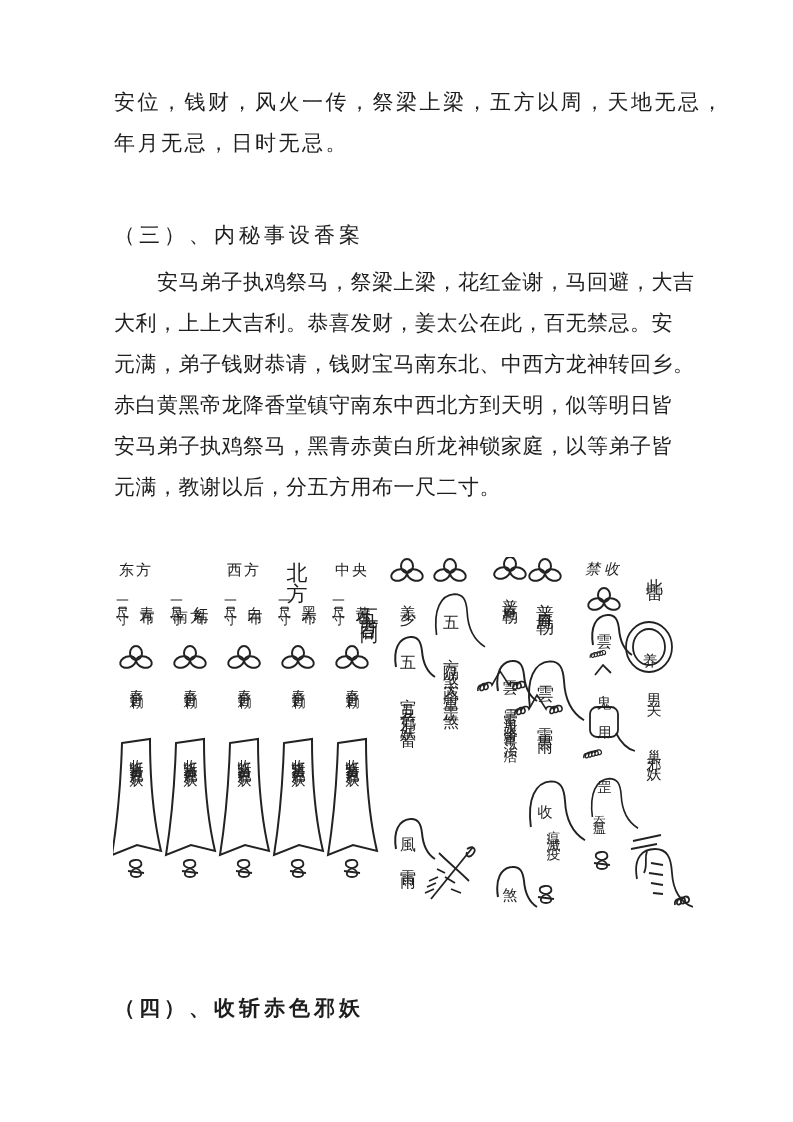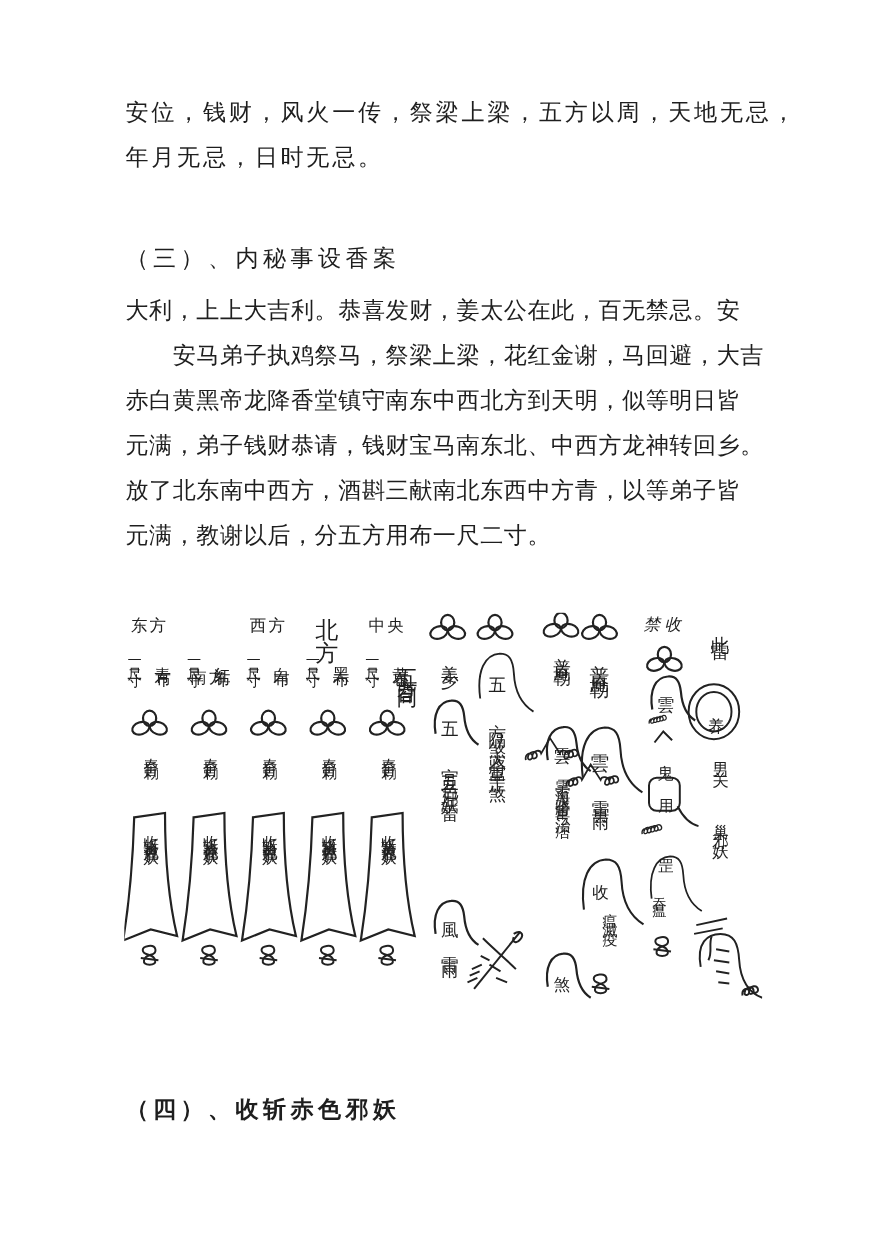--- a/index.html
+++ b/index.html
@@ -20,25 +20,25 @@
 </style>
 </head>
 <body>
 
 <div class="page">
 
   <div class="textcol">
     <p class="line intro">安位，钱财，风火一传，祭梁上梁，五方以周，天地无忌，</p>
     <p class="line intro">年月无忌，日时无忌。</p>
     <h3 class="line heading">（三）、内秘事设香案</h3>
+    <p class="line para indent">安马弟子执鸡祭马，祭梁上梁，花红金谢，马回避，大吉</p>
     <p class="line para">大利，上上大吉利。恭喜发财，姜太公在此，百无禁忌。安</p>
-    <p class="line para indent">安马弟子执鸡祭马，祭梁上梁，花红金谢，马回避，大吉</p>
+    <p class="line para">元满，弟子钱财恭请，钱财宝马南东北、中西方龙神转回乡。</p>
     <p class="line para">赤白黄黑帝龙降香堂镇守南东中西北方到天明，似等明日皆</p>
-    <p class="line para">元满，弟子钱财恭请，钱财宝马南东北、中西方龙神转回乡。</p>
-    <p class="line para">放了北东南中西方，酒斟三献南北东西中方青，以等弟子皆</p>
+    <p class="line para">安马弟子执鸡祭马，黑青赤黄白所龙神锁家庭，以等弟子皆</p>
     <p class="line para">元满，教谢以后，分五方用布一尺二寸。</p>
   </div>
 
   <div class="figure">
     <svg class="fig-svg" width="580" height="352" viewBox="0 0 580 352">
       <defs>
         <g id="sym-clover" fill="none" stroke="#222" stroke-width="2">
           <ellipse cx="0" cy="-7" rx="6" ry="7"></ellipse>
           <ellipse cx="-8" cy="2" rx="8" ry="5.5" transform="rotate(-18 -8 2)"></ellipse>
           <ellipse cx="8" cy="2" rx="8" ry="5.5" transform="rotate(18 8 2)"></ellipse>

